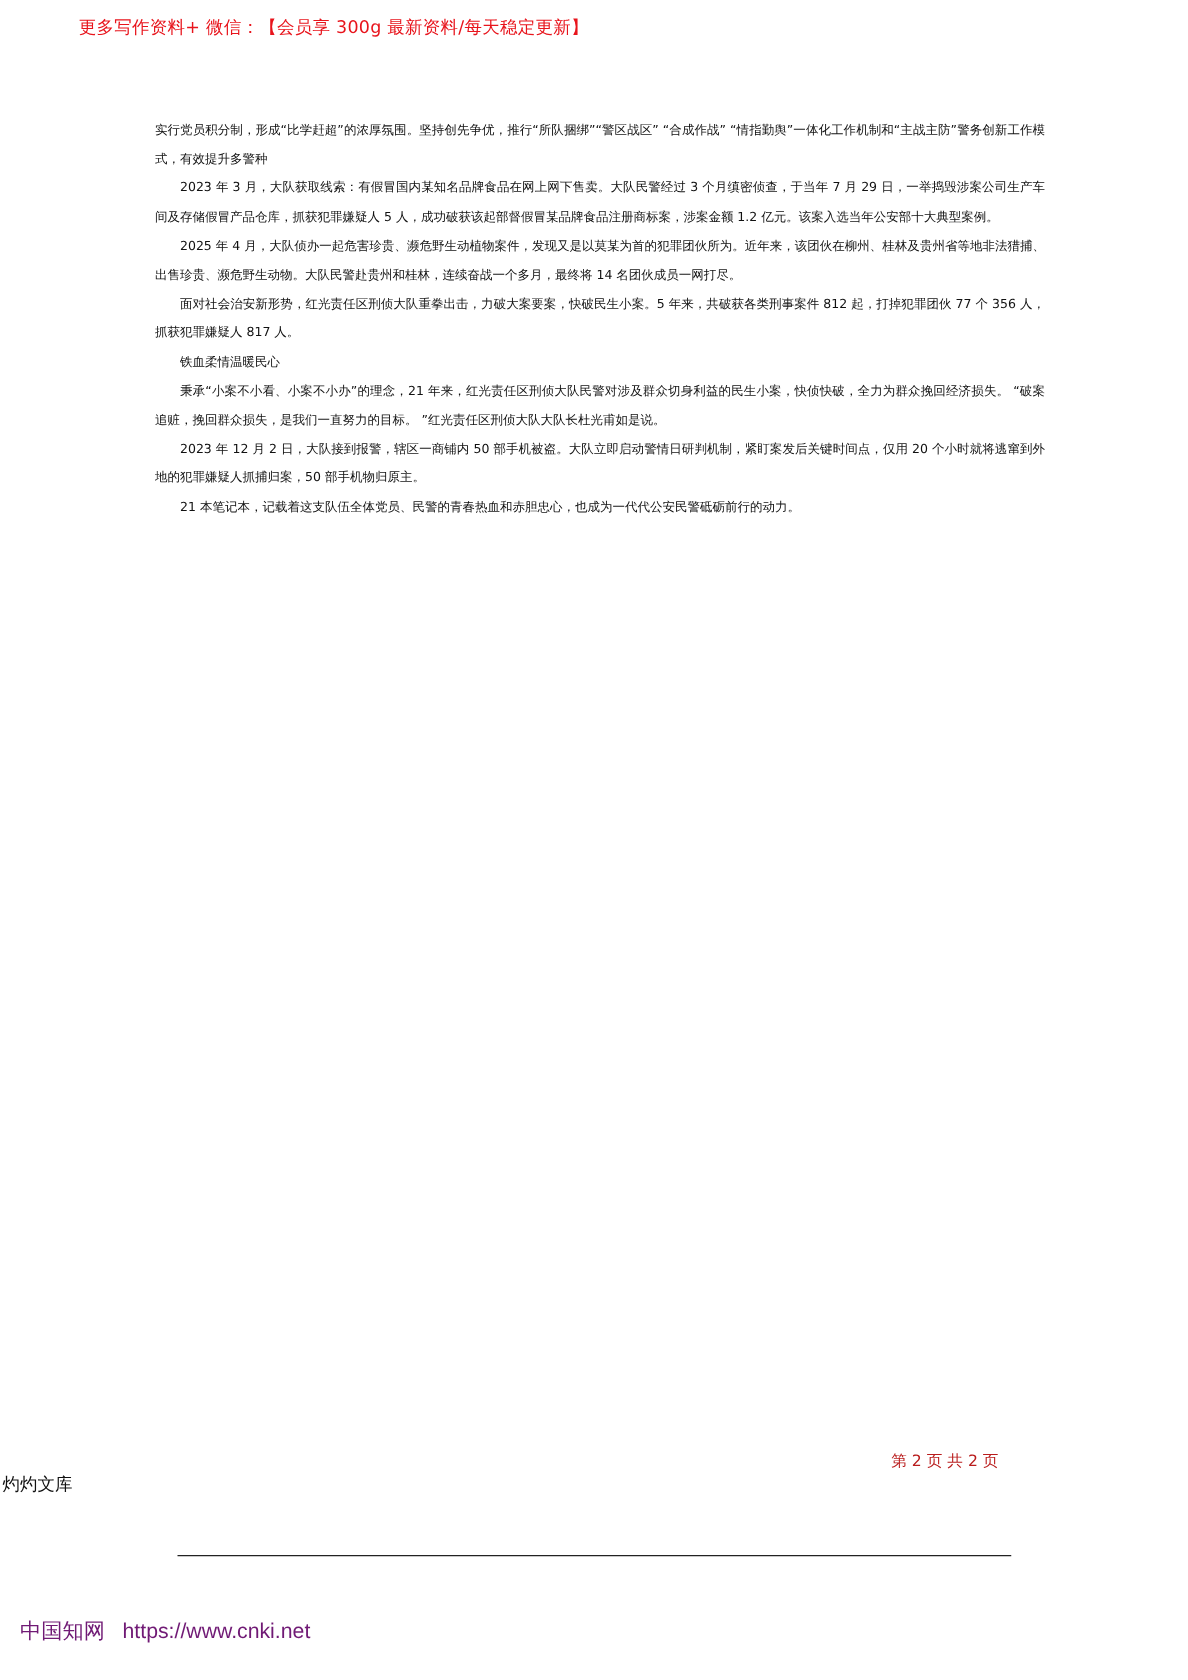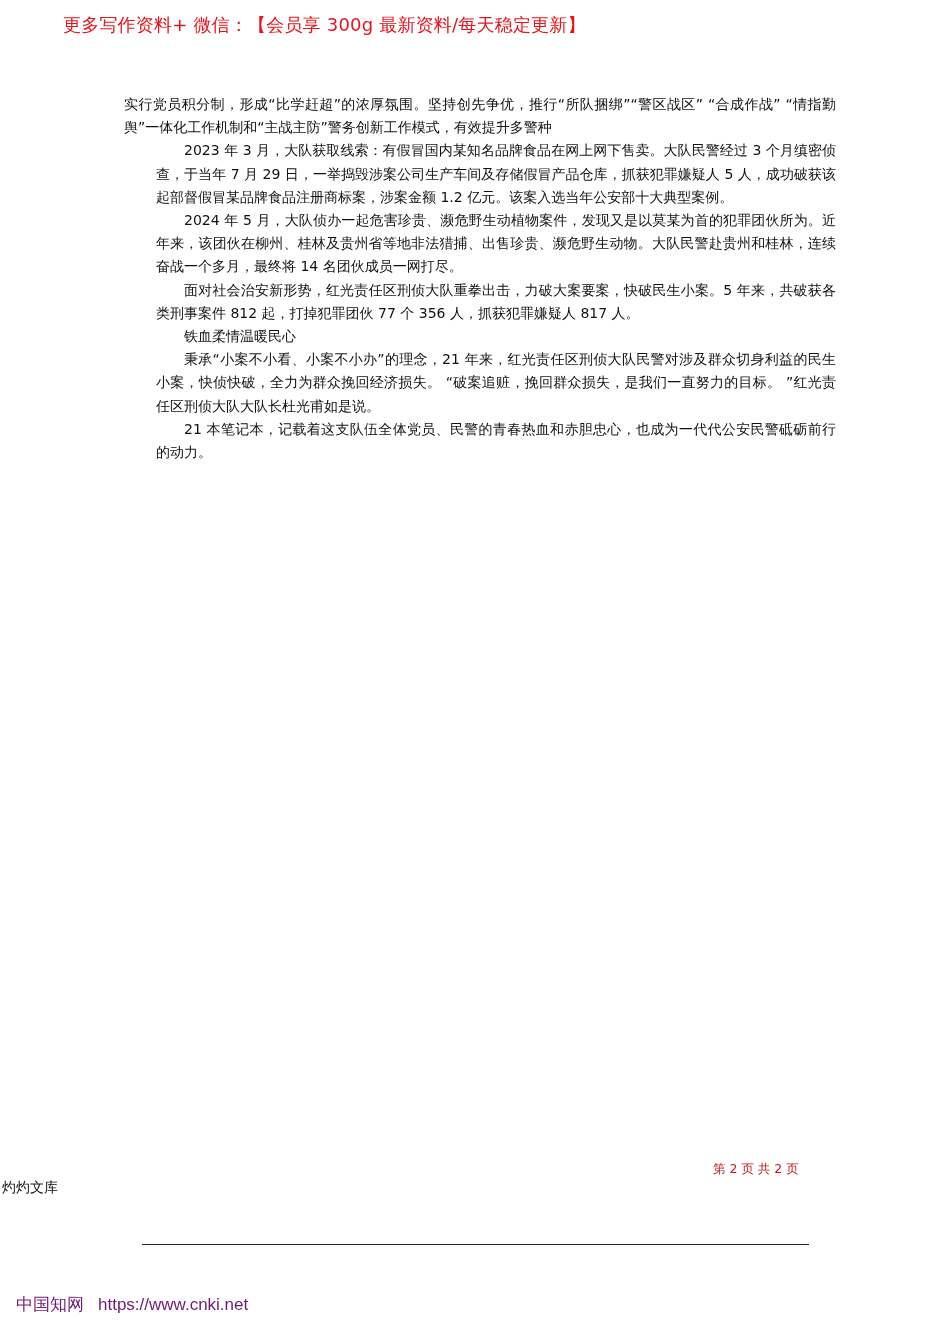--- a/index.html
+++ b/index.html
@@ -4,31 +4,31 @@
 <style>
   html, body { margin: 0; padding: 0; }
   body {
     width: 950px; height: 1344px; position: relative; overflow: hidden;
     background: #ffffff;
     font-family: "DejaVu Sans", "Liberation Sans", sans-serif;
     color: #111111;
   }
   .promo {
     position: absolute; left: 63px; top: 13px;
-    font-size: 18px; color: #e8141c; letter-spacing: 0.2px;
+    font-size: 14px; color: #e8141c; letter-spacing: 0.2px;
     white-space: nowrap;
   }
   .body-text {
     position: absolute; left: 124px; top: 93px; width: 712px;
-    font-size: 14px; line-height: 23.2px;
+    font-size: 10px; line-height: 23.2px;
   }
   .body-text p {
     margin: 0; text-align: justify; text-align-last: left;
   }
-  .body-text p.indent { text-indent: 2em; margin-left: 32px; }
+  .body-text p.indent { text-indent: 2em; }
   .page-no {
     position: absolute; left: 713px; top: 1161px;
     font-size: 12.5px; color: #b91c1c; white-space: nowrap;
   }
   .library {
     position: absolute; left: 2px; top: 1179px;
     font-size: 14px; color: #111; white-space: nowrap;
   }
   .rule {
     position: absolute; left: 142px; top: 1244px; width: 667px; height: 0;
@@ -41,24 +41,25 @@
   .cnki .url { margin-left: 14px; font-family: "Liberation Sans", sans-serif; }
 </style>
 </head>
 <body>
 
 <div class="promo">更多写作资料+ 微信：【会员享 300g 最新资料/每天稳定更新】</div>
 
 <div class="body-text">
   <p>实行党员积分制，形成“比学赶超”的浓厚氛围。坚持创先争优，推行“所队捆绑”“警区战区” “合成作战” “情指勤舆”一体化工作机制和“主战主防”警务创新工作模式，有效提升多警种</p>
   <p class="indent">2023 年 3 月，大队获取线索：有假冒国内某知名品牌食品在网上网下售卖。大队民警经过 3 个月缜密侦查，于当年 7 月 29 日，一举捣毁涉案公司生产车间及存储假冒产品仓库，抓获犯罪嫌疑人 5 人，成功破获该起部督假冒某品牌食品注册商标案，涉案金额 1.2 亿元。该案入选当年公安部十大典型案例。</p>
-  <p class="indent">2024 年 5 月，大队侦办一起危害珍贵、濒危野生动植物案件，发现又是以莫某为首的犯罪团伙所为。近年来，该团伙在柳州、桂林及贵州省等地非法猎捕、出售珍贵、濒危野生动物。大队民警赴贵州和桂林，连续奋战一个多月，最终将 14 名团伙成员一网打尽。</p>
+  <p class="indent">2025 年 4 月，大队侦办一起危害珍贵、濒危野生动植物案件，发现又是以莫某为首的犯罪团伙所为。近年来，该团伙在柳州、桂林及贵州省等地非法猎捕、出售珍贵、濒危野生动物。大队民警赴贵州和桂林，连续奋战一个多月，最终将 14 名团伙成员一网打尽。</p>
   <p class="indent">面对社会治安新形势，红光责任区刑侦大队重拳出击，力破大案要案，快破民生小案。5 年来，共破获各类刑事案件 812 起，打掉犯罪团伙 77 个 356 人，抓获犯罪嫌疑人 817 人。</p>
   <p class="indent">铁血柔情温暖民心</p>
   <p class="indent">秉承“小案不小看、小案不小办”的理念，21 年来，红光责任区刑侦大队民警对涉及群众切身利益的民生小案，快侦快破，全力为群众挽回经济损失。 “破案追赃，挽回群众损失，是我们一直努力的目标。 ”红光责任区刑侦大队大队长杜光甫如是说。</p>
+  <p class="indent">2023 年 12 月 2 日，大队接到报警，辖区一商铺内 50 部手机被盗。大队立即启动警情日研判机制，紧盯案发后关键时间点，仅用 20 个小时就将逃窜到外地的犯罪嫌疑人抓捕归案，50 部手机物归原主。</p>
   <p class="indent">21 本笔记本，记载着这支队伍全体党员、民警的青春热血和赤胆忠心，也成为一代代公安民警砥砺前行的动力。</p>
 </div>
 
 <div class="page-no">第 2 页 共 2 页</div>
 <div class="library">灼灼文库</div>
 <div class="rule"></div>
 <div class="cnki">
   <span>中国知网</span><span class="url">https://www.cnki.net</span>
 </div>
 

